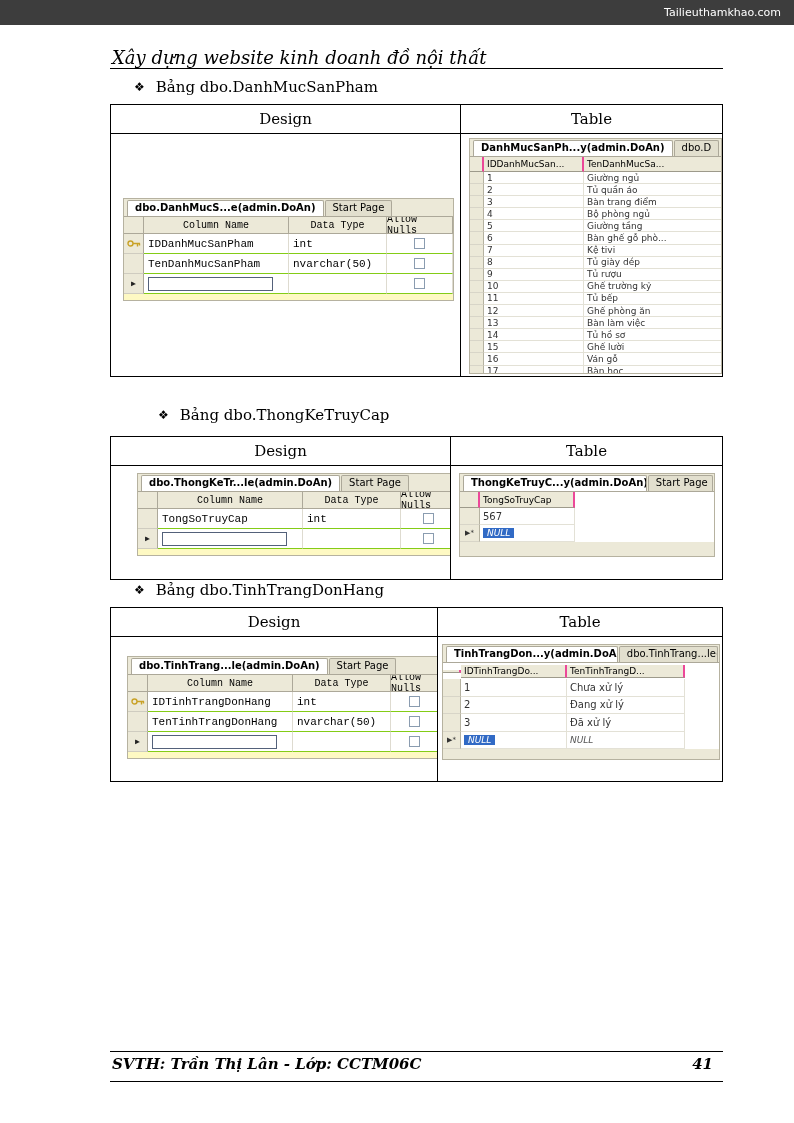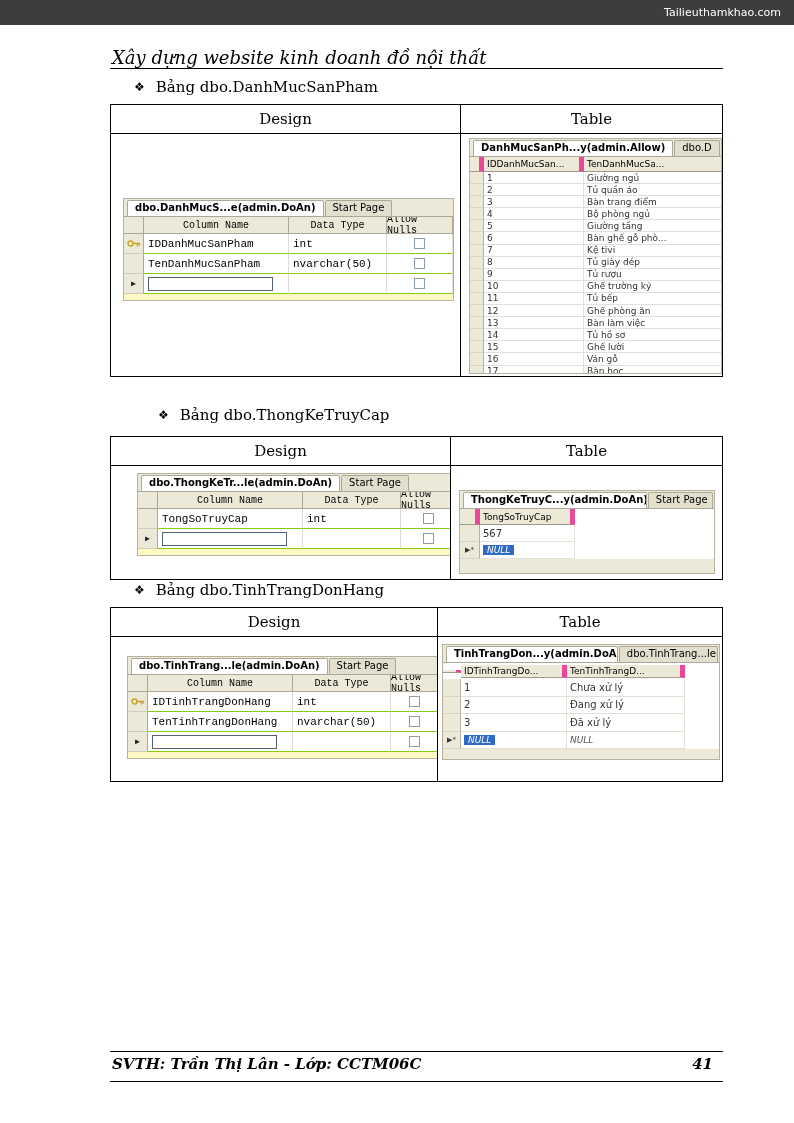--- a/index.html
+++ b/index.html
@@ -42,21 +42,21 @@
   .dg-cell { border-right:1px solid #dedbd0; border-bottom:1px solid #84cc16; font-size:11px; padding:0 4px;
              display:flex; align-items:center; background:#fff; overflow:hidden; white-space:nowrap; }
   .dg-name { width:145px; }
   .dg-type { width:98px; }
   .dg-null { flex:1; justify-content:center; }
   .cb { width:11px; height:11px; border:1px solid #8a9cb0; background:#fff; }
   .editbox { width:92%; height:14px; border:1px solid #53617a; background:#fff; }
 
   .tgrid { background:#fff; }
   .t-hrow { display:flex; }
-  .t-hcell { background:#ece9d8; border-right:5px solid #ec4899; border-bottom:1px solid #9d9a8b;
+  .t-hcell { background:#ece9d8; border-right:2px solid #ec4899; border-bottom:1px solid #9d9a8b;
              font-size:9px; padding:1px 3px; white-space:nowrap; overflow:hidden; display:flex; align-items:center; }
   .t-fillh { flex:1; background:#fff; }
   .t-row { display:flex; }
   .t-sel { background:#ece9d8; border-right:1px solid #b5b2a1; border-bottom:1px solid #d8d5c8;
            display:flex; align-items:center; justify-content:center; font-size:7px; color:#333; }
   .t-cell { border-right:1px solid #e3e1d6; border-bottom:1px solid #e3e1d6; padding:0 3px;
             display:flex; align-items:center; white-space:nowrap; overflow:hidden; color:#333; }
   .t-fill { flex:1; background:#fff; }
   .null-sel { background:#316ac5; color:#fff; font-style:italic; padding:0 4px; font-size:9px; }
   .null-plain { font-style:italic; color:#555; font-size:9px; }
@@ -147,21 +147,21 @@
               <span class="cb"></span>
             </div>
         </div>
       </div>
     </div>
   </div>
 
   <div class="lt-body">
     <div class="ssms t1" style="left:8px; top:4px; width:253px; height:236px;">
       <div class="tabbar">
-        <div class="tab active">DanhMucSanPh...y(admin.Allow)</div>
+        <div class="tab active">DanhMucSanPh...y(admin.DoAn)</div>
         <div class="tab">dbo.D</div>
       </div>
       <div class="tgrid">
         <div class="t-hrow">
           <div class="t-hcell t-hsel"></div>
           <div class="t-hcell t-col1">IDDanhMucSan...</div>
           <div class="t-hcell t-col2">TenDanhMucSa...</div>
         </div>
         <div>
 
@@ -294,21 +294,21 @@
           <div class="dg-cell dg-type"></div>
           <div class="dg-cell dg-null">
               <span class="cb"></span>
             </div>
         </div>
       </div>
     </div>
   </div>
 
   <div class="lt-body">
-    <div class="ssms t2" style="left:8px; top:7px; width:256px; padding-bottom:14px;margin-top:17px;">
+    <div class="ssms t2" style="left:8px; top:7px; width:256px; padding-bottom:14px;">
       <div class="tabbar">
         <div class="tab active">ThongKeTruyC...y(admin.DoAn)</div>
         <div class="tab">Start Page</div>
       </div>
       <div class="tgrid">
         <div class="t-hrow">
           <div class="t-hcell t-hsel"></div>
           <div class="t-hcell t-col1">TongSoTruyCap</div>
           <div class="t-fillh"></div>
         </div>

